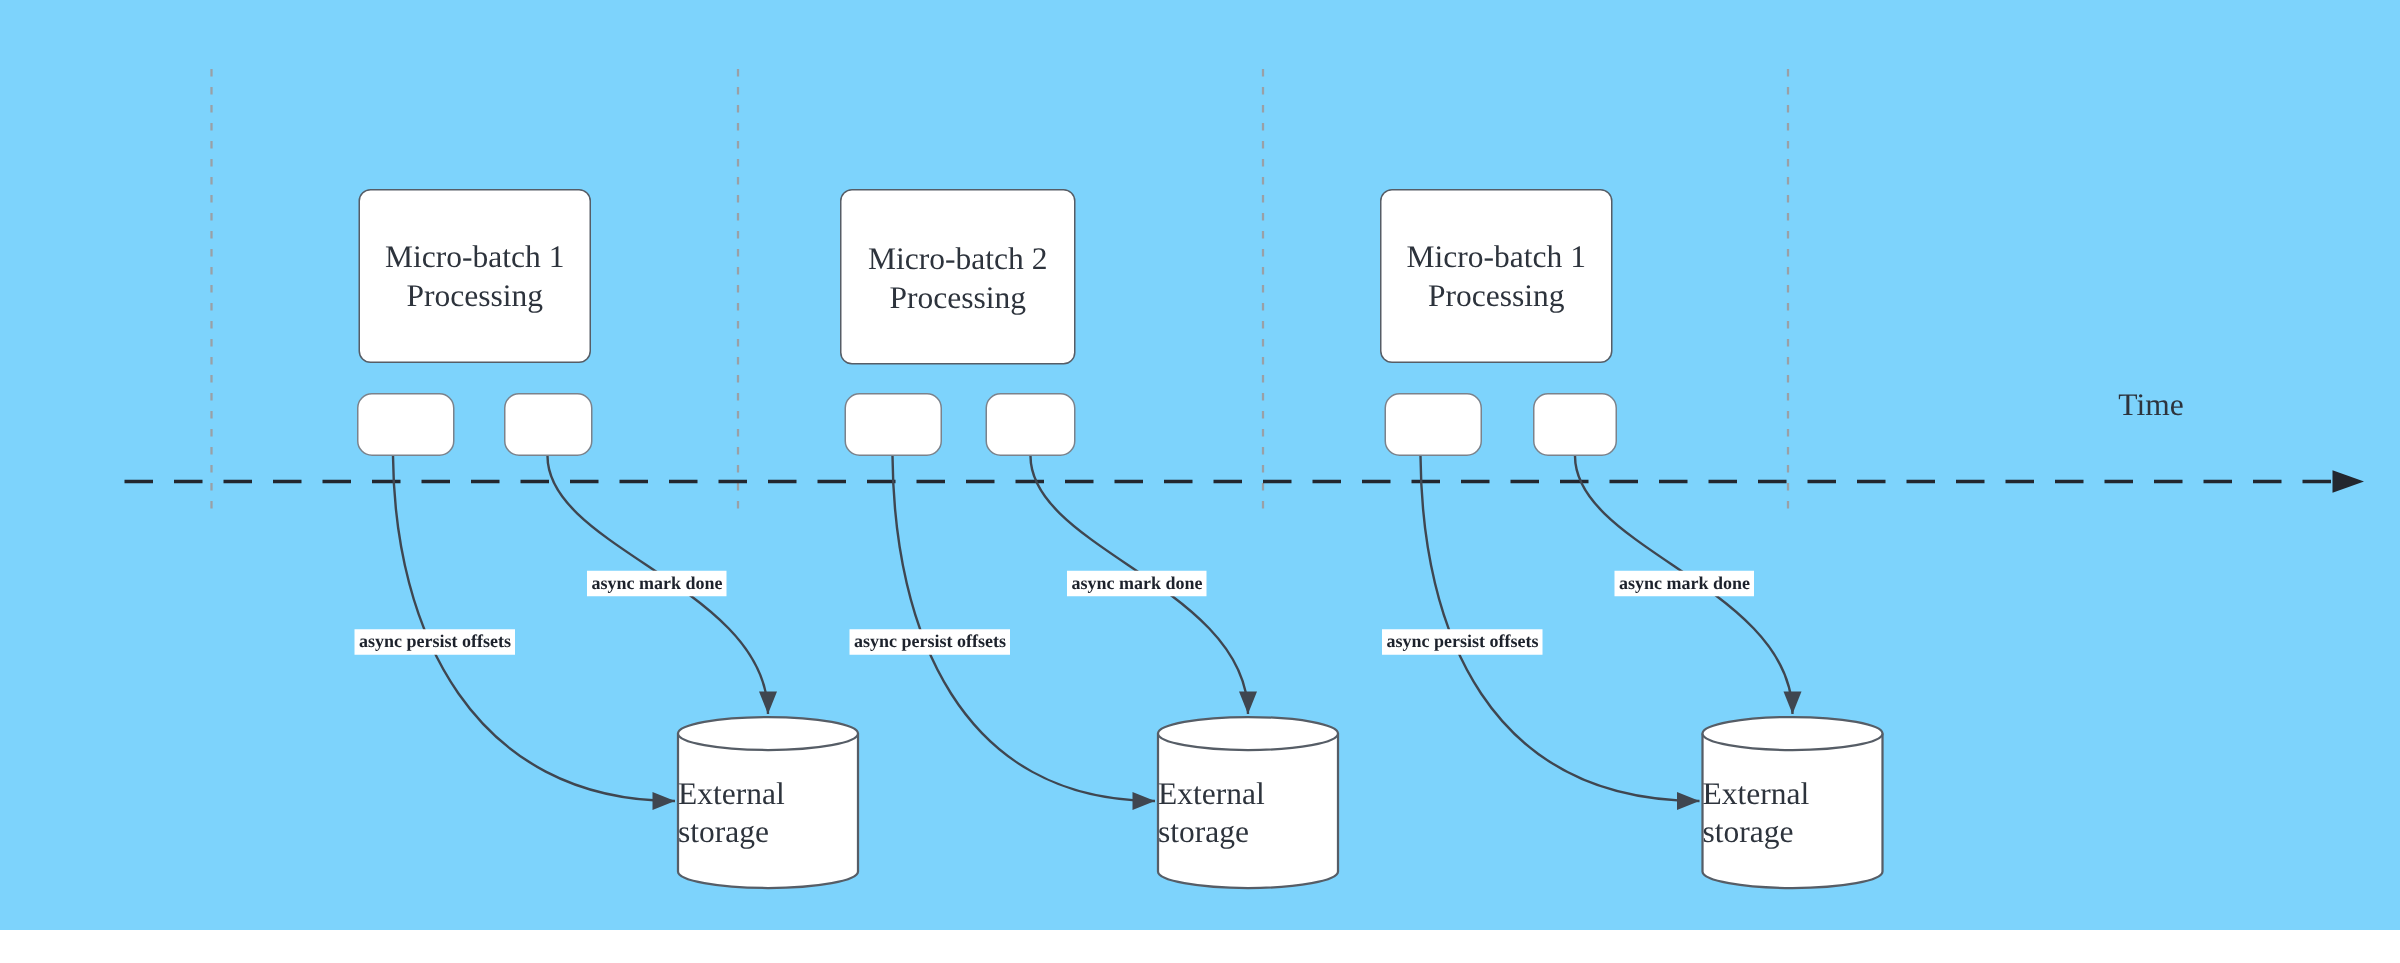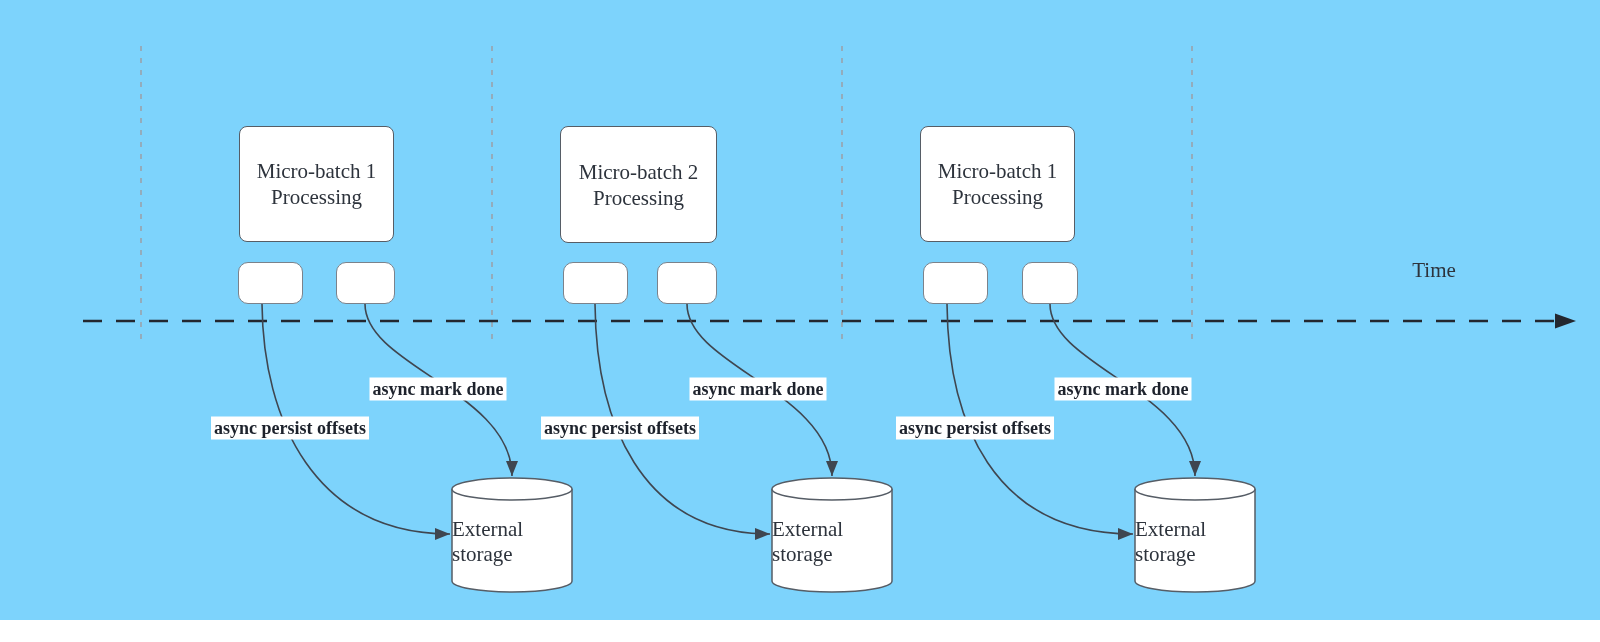--- a/index.html
+++ b/index.html
@@ -44,21 +44,21 @@
     font-size: 21px;
     line-height: 25px;
     color: #2d333c;
   }
   .edge-label {
     position: absolute;
     transform: translate(-50%, -50%);
     white-space: nowrap;
     background: #ffffff;
     padding: 1px 3px;
-    font-size: 18px;
+    font-size: 12px;
     font-weight: bold;
     color: #1d222c;
   }
   .time-label {
     position: absolute;
     transform: translate(-50%, -50%);
     white-space: nowrap;
     font-size: 21px;
     color: #2d333c;
   }

